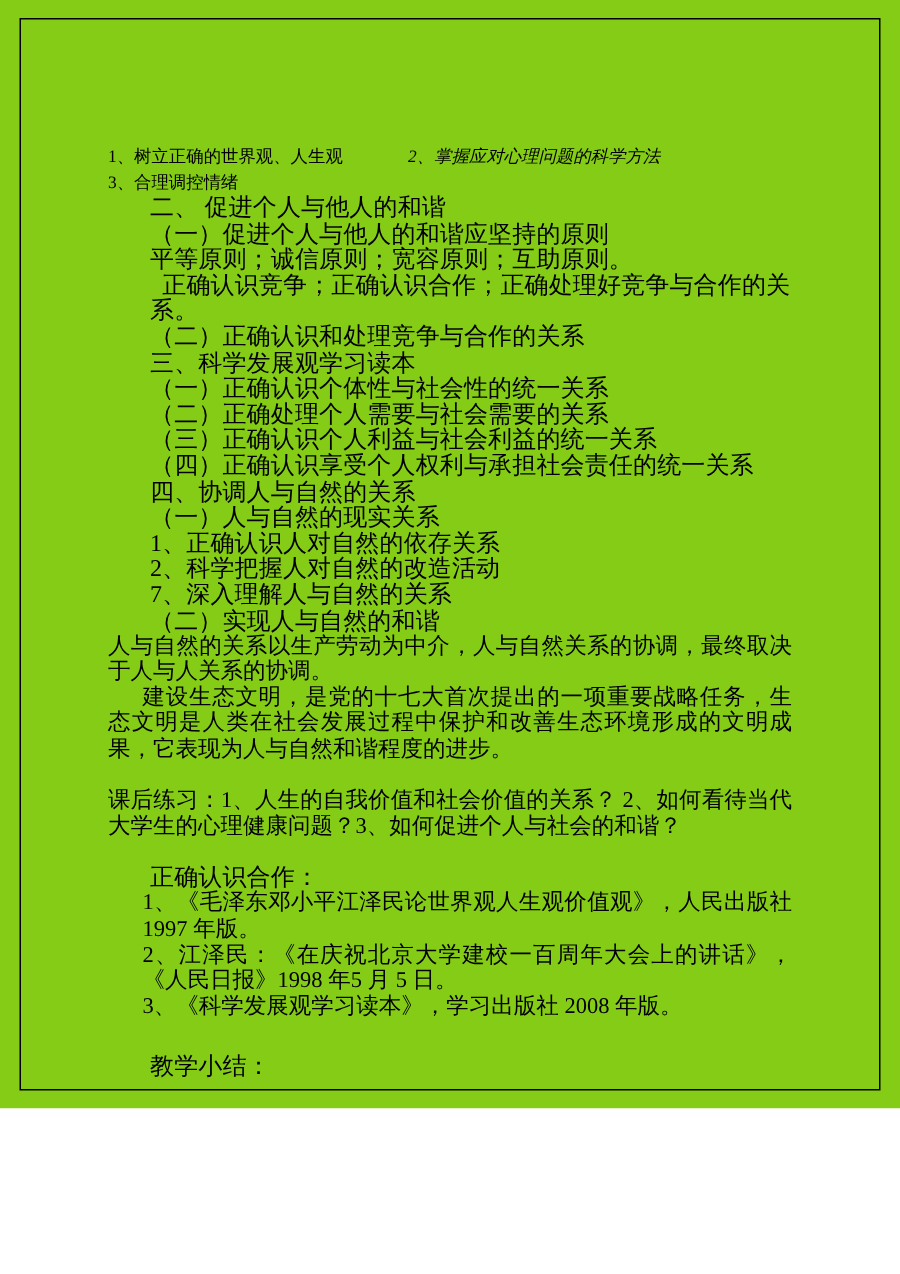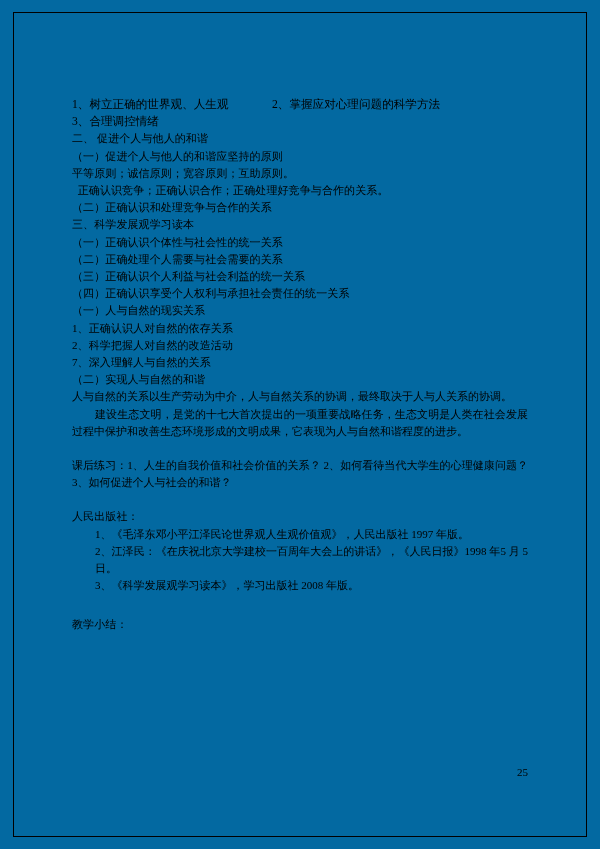--- a/index.html
+++ b/index.html
@@ -7,22 +7,22 @@
     padding: 0;
     background: #ffffff;
   }
   body {
     font-family: "Liberation Serif", "DejaVu Serif", serif;
     color: #000000;
   }
   .page {
     position: relative;
     width: 600px;
-    height: 849px;
-    background: #0369a1;
+    height: 739px;
+    background: #84cc16;
     box-sizing: border-box;
     overflow: hidden;
   }
   .page-border {
     position: absolute;
     left: 13px;
     top: 12px;
     right: 13px;
     bottom: 12px;
     border: 1px solid #000000;
@@ -30,41 +30,43 @@
     pointer-events: none;
   }
   .content {
     position: absolute;
     left: 72px;
     top: 96px;
     width: 456px;
     box-sizing: border-box;
   }
   .line {
-    font-size: 11px;
+    font-size: 16px;
     line-height: 17.2px;
     white-space: pre-wrap;
     letter-spacing: 0.1px;
+    margin-left: 28px;
   }
   .two-col {
     display: flex;
     font-size: 11.6px;
     line-height: 17.2px;
   }
   .two-col .c1 {
     width: 200px;
     flex: 0 0 200px;
     white-space: pre-wrap;
   }
   .two-col .c2 {
     flex: 1 1 auto;
     white-space: pre-wrap;
+    font-style: italic;
   }
   .para {
-    font-size: 11px;
+    font-size: 15px;
     line-height: 17.2px;
     text-align: justify;
   }
   .para-indent {
     text-indent: 23px;
   }
   .gap-md { height: 17px; }
   .gap-lg { height: 22px; }
   .block-indent {
     padding-left: 23px;
@@ -97,37 +99,38 @@
     <div class="line">二、 促进个人与他人的和谐</div>
     <div class="line">（一）促进个人与他人的和谐应坚持的原则</div>
     <div class="line">平等原则；诚信原则；宽容原则；互助原则。</div>
     <div class="line">  正确认识竞争；正确认识合作；正确处理好竞争与合作的关系。</div>
     <div class="line">（二）正确认识和处理竞争与合作的关系</div>
     <div class="line">三、科学发展观学习读本</div>
     <div class="line">（一）正确认识个体性与社会性的统一关系</div>
     <div class="line">（二）正确处理个人需要与社会需要的关系</div>
     <div class="line">（三）正确认识个人利益与社会利益的统一关系</div>
     <div class="line">（四）正确认识享受个人权利与承担社会责任的统一关系</div>
+    <div class="line">四、协调人与自然的关系</div>
     <div class="line">（一）人与自然的现实关系</div>
     <div class="line">1、正确认识人对自然的依存关系</div>
     <div class="line">2、科学把握人对自然的改造活动</div>
     <div class="line">7、深入理解人与自然的关系</div>
     <div class="line">（二）实现人与自然的和谐</div>
 
     <div class="para">人与自然的关系以生产劳动为中介，人与自然关系的协调，最终取决于人与人关系的协调。</div>
 
     <div class="para para-indent">建设生态文明，是党的十七大首次提出的一项重要战略任务，生态文明是人类在社会发展过程中保护和改善生态环境形成的文明成果，它表现为人与自然和谐程度的进步。</div>
 
     <div class="gap-md"></div>
 
     <div class="para">课后练习：1、人生的自我价值和社会价值的关系？  2、如何看待当代大学生的心理健康问题？3、如何促进个人与社会的和谐？</div>
 
     <div class="gap-md"></div>
 
-    <div class="line">人民出版社：</div>
+    <div class="line">正确认识合作：</div>
     <div class="para block-indent">1、《毛泽东邓小平江泽民论世界观人生观价值观》，人民出版社 1997 年版。</div>
     <div class="para block-indent">2、江泽民：《在庆祝北京大学建校一百周年大会上的讲话》，《人民日报》1998 年5 月 5 日。</div>
     <div class="para block-indent">3、《科学发展观学习读本》，学习出版社 2008 年版。</div>
 
     <div class="gap-lg"></div>
 
     <div class="line">教学小结：</div>
 
   </div>
 

